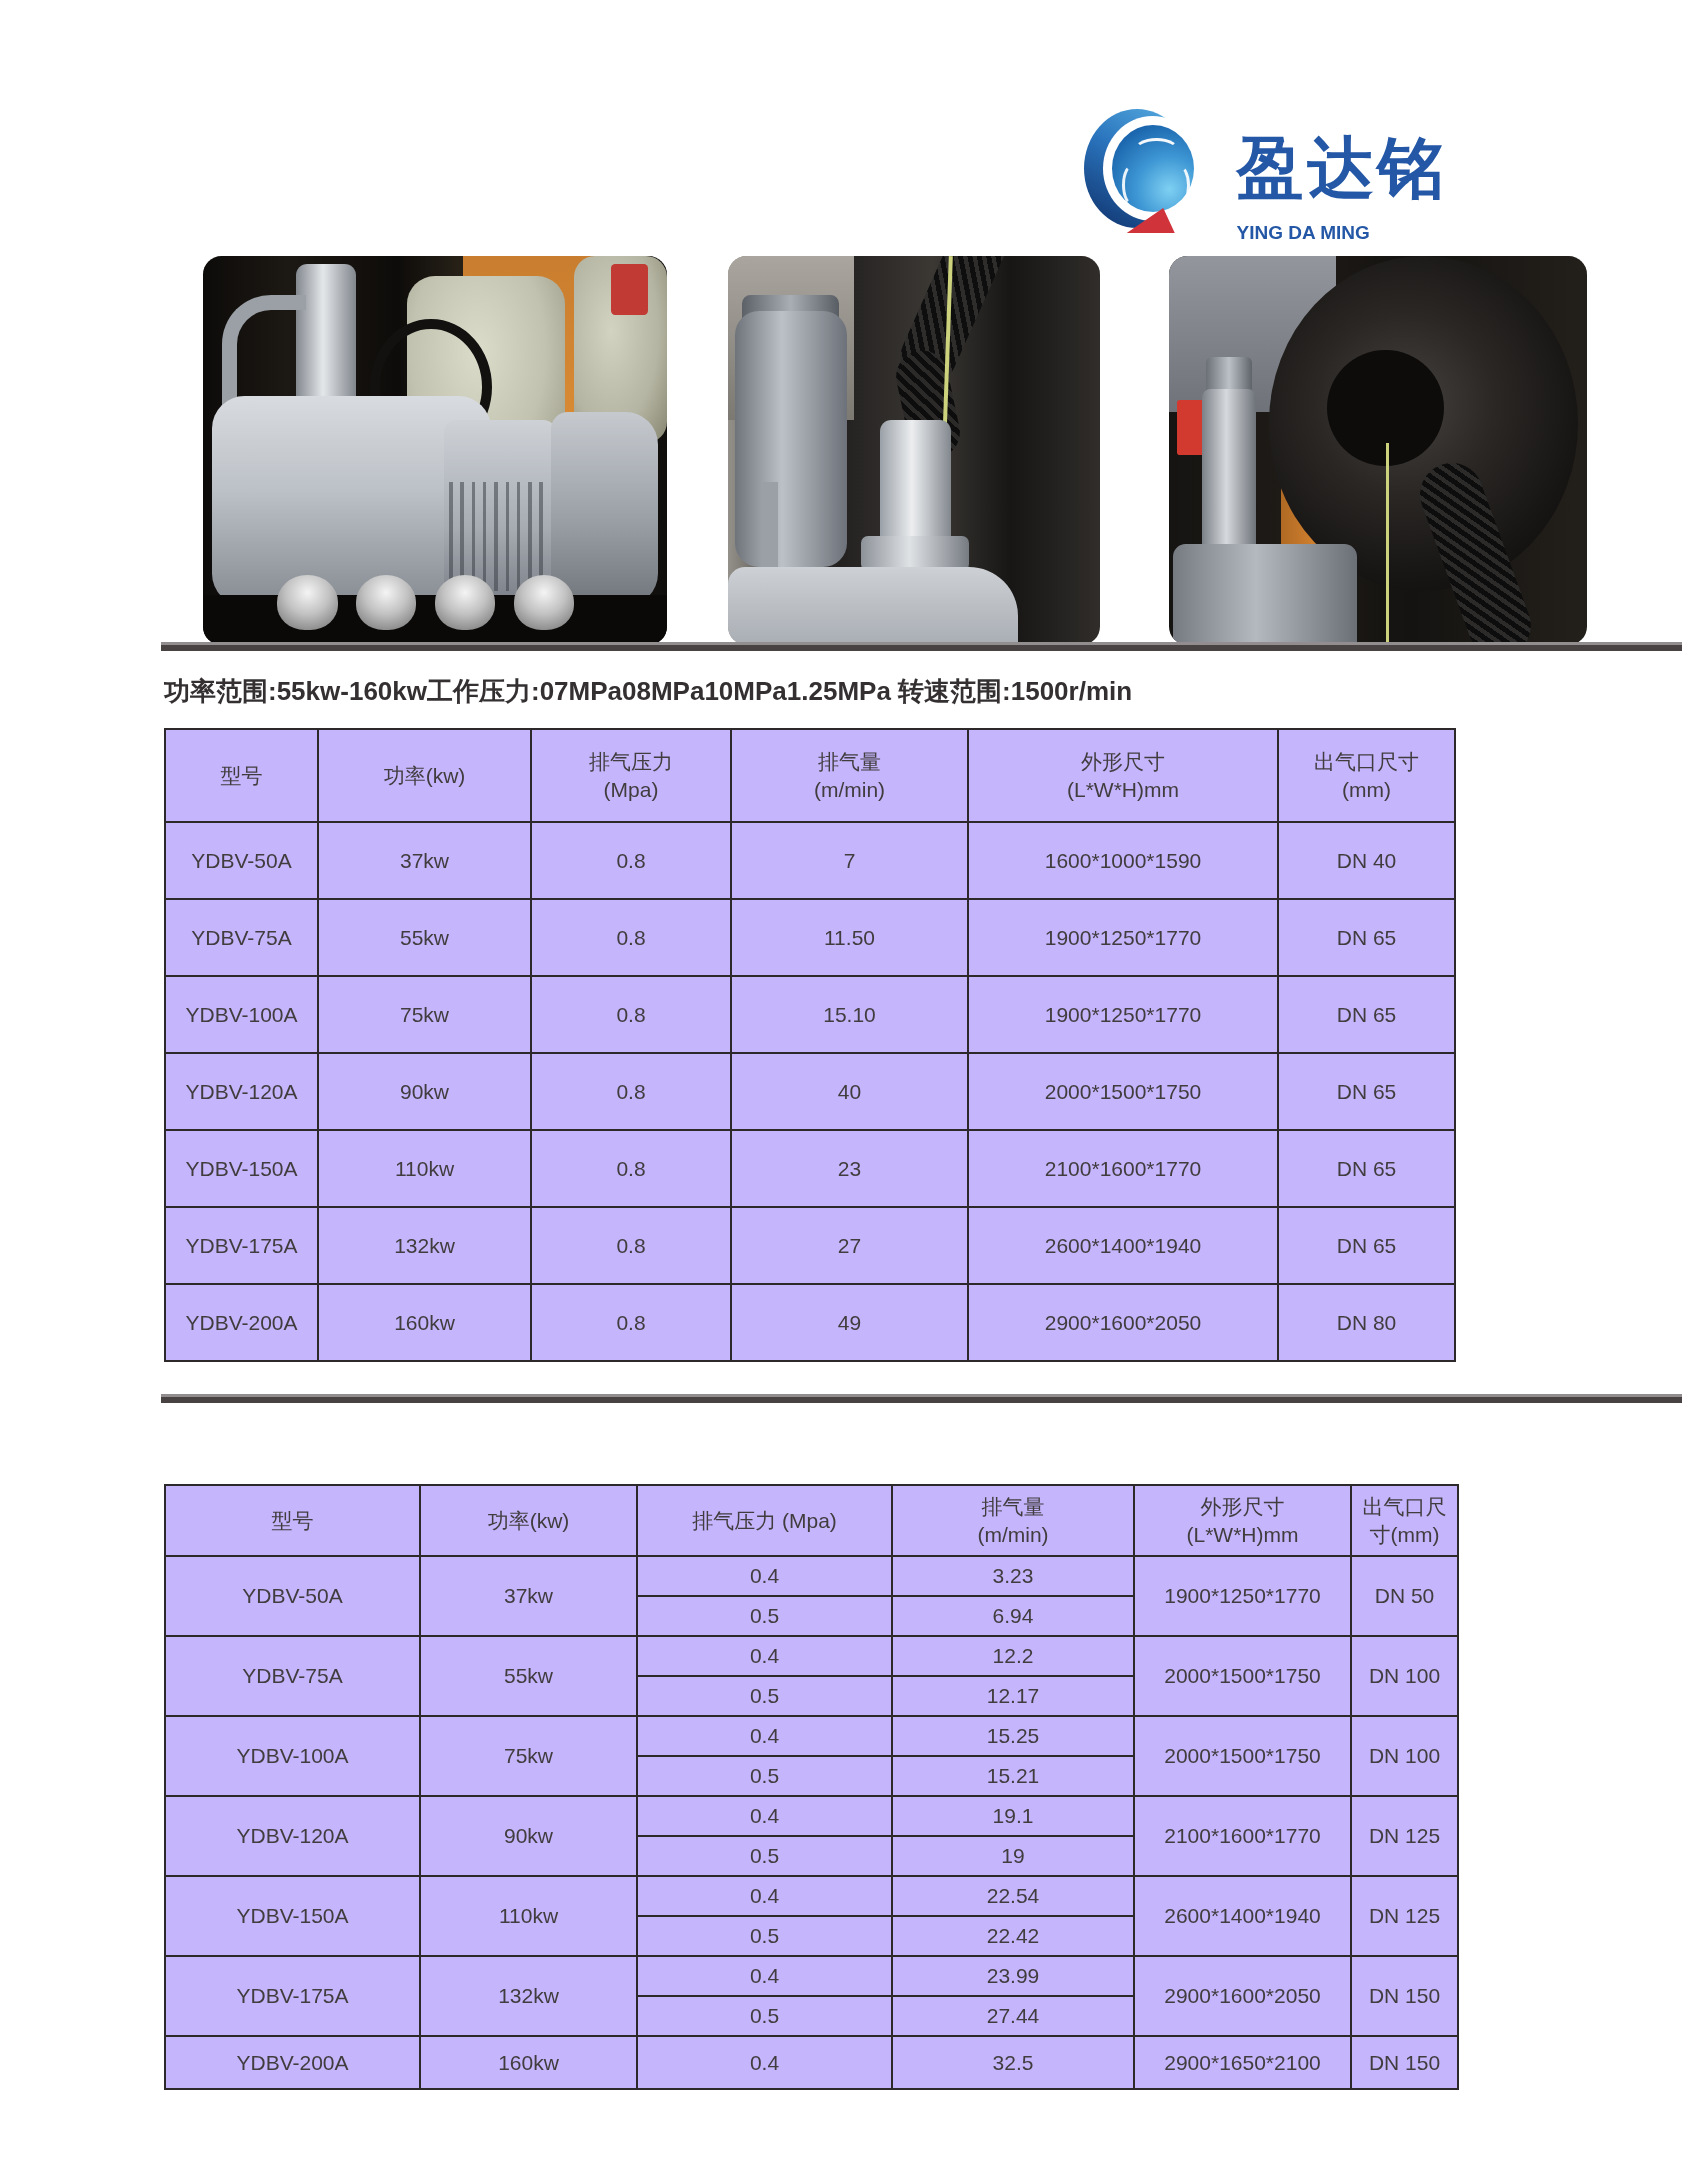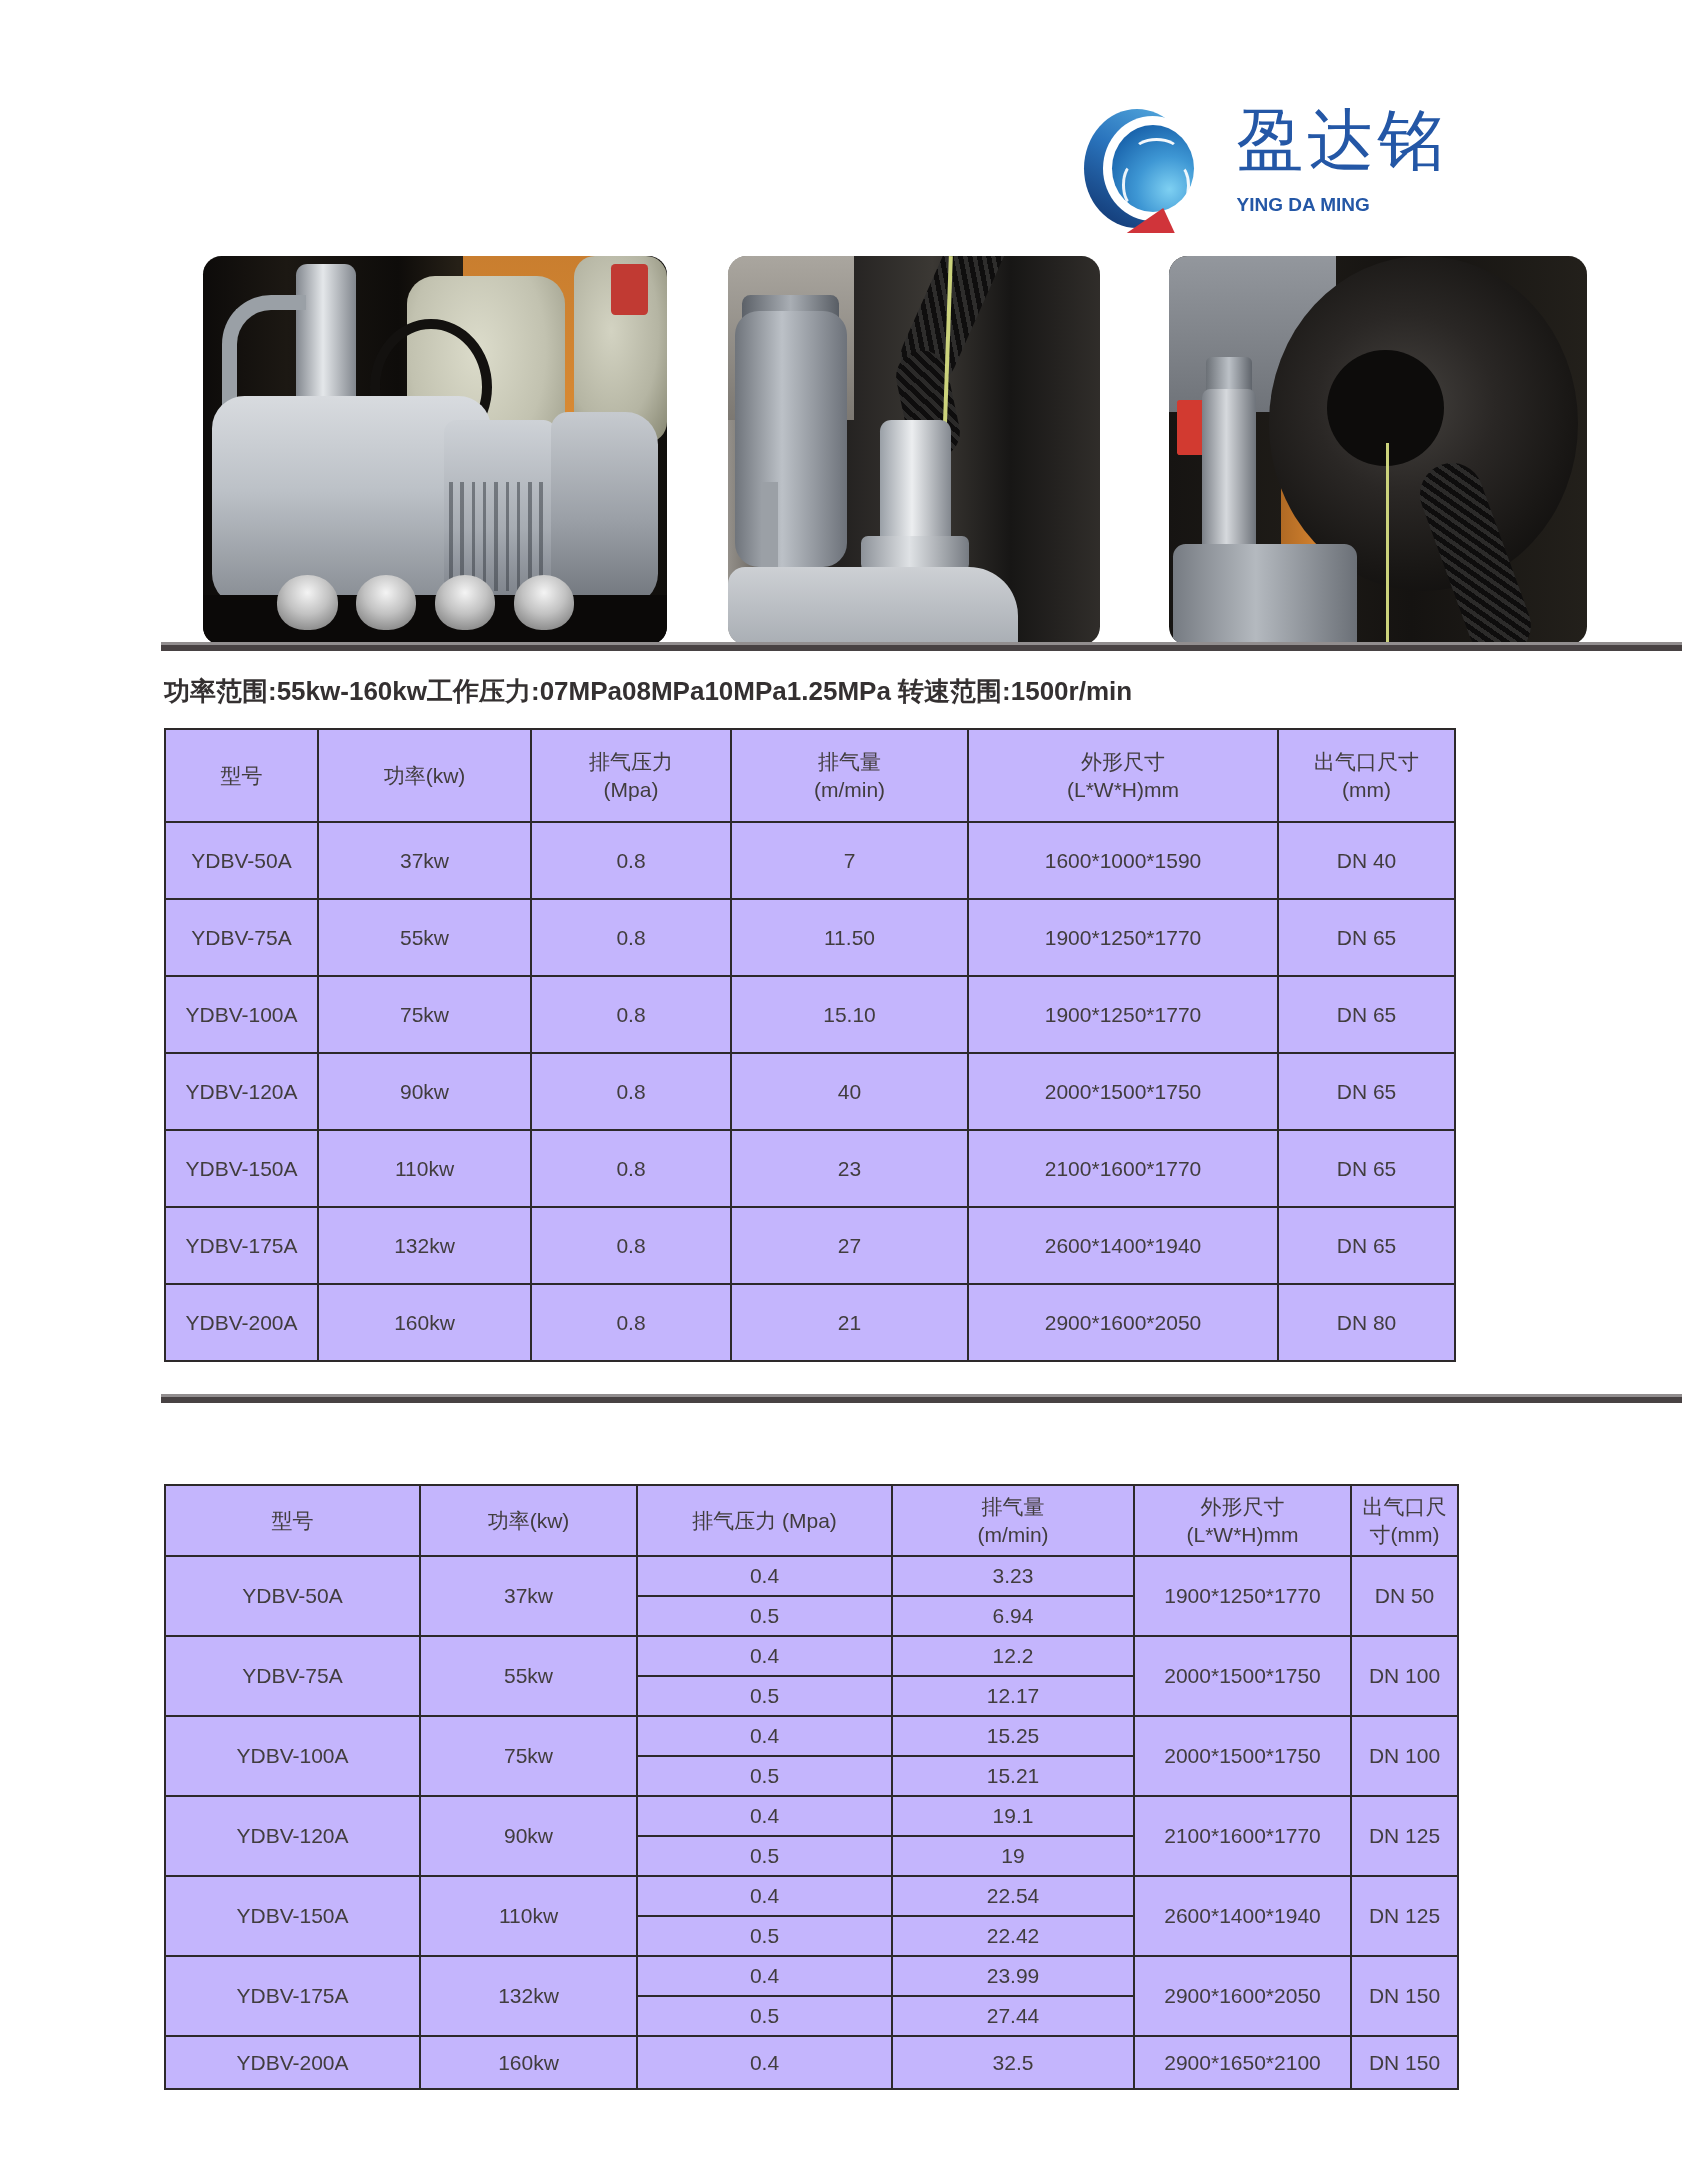--- a/index.html
+++ b/index.html
@@ -18,21 +18,21 @@
   .crescent-cut{position:absolute;left:19px;top:11.3px;width:99px;height:105px;border-radius:50%;background:#ffffff;}
   .sphere{position:absolute;left:28px;top:20px;width:82px;height:87px;border-radius:50%;
     background:radial-gradient(circle at 70% 74%,#7ed0f2 0%,#3e97d4 38%,#1b66ae 78%,#15549b 100%);}
   .hl{position:absolute;border:3.5px solid transparent;border-radius:50%;}
   .hl-top{left:49px;top:32.5px;width:41px;height:21px;border-top-color:rgba(255,255,255,.95);}
   .hl-left{left:38px;top:58px;width:18.4px;height:38px;border-left-color:rgba(255,255,255,.9);}
   .hl-right{left:82px;top:59px;width:18.4px;height:37px;border-right-color:rgba(255,255,255,.9);}
   .red-tri{position:absolute;left:42px;top:103px;width:49px;height:25.4px;
     background:var(--logo_red,#d0343a);clip-path:polygon(0 100%,100% 100%,76% 0);}
   .logo-text{margin-left:32.5px;width:215px;}
-  .logo-cn{font-size:67px;line-height:69px;font-weight:400;letter-spacing:3.5px;color:var(--logo_blue,#2457a6);white-space:nowrap;}
+  .logo-cn{font-size:67px;line-height:69px;font-weight:700;letter-spacing:3.5px;color:var(--logo_blue,#2457a6);white-space:nowrap;margin-top:28px;}
   .logo-en{font-size:19px;font-weight:700;letter-spacing:0;color:var(--logo_blue,#2457a6);white-space:nowrap;margin-top:20px;display:flex;justify-content:space-between;width:212px;text-align:right;}
 
   
   .photos{position:absolute;left:163px;top:245px;height:389px;display:flex;}
   .photo{position:relative;height:389px;border-radius:18.4px;overflow:hidden;flex:0 0 auto;}
   .photo > div{position:absolute;}
   .photo1{width:464px;background:linear-gradient(90deg,#0d0b0a 0%,#1c1813 18%,#0e0c0a 42%,#262017 55%,#100e0c 100%);}
   .p1-orange{left:56%;top:0;width:38%;height:80%;background:linear-gradient(180deg,#c97e2f 0%,#d98a33 55%,#b06a24 100%);}
   .p1-drum{left:44%;top:5%;width:34%;height:55%;border-radius:28px;
     background:radial-gradient(ellipse at 45% 35%,#dcdccb 0%,#c2c2b0 55%,#92927f 100%);}
@@ -263,21 +263,21 @@
           <td>132kw</td>
           <td>0.8</td>
           <td>27</td>
           <td>2600*1400*1940</td>
           <td>DN 65</td>
         </tr>
         <tr>
           <td>YDBV-200A</td>
           <td>160kw</td>
           <td>0.8</td>
-          <td>21</td>
+          <td>49</td>
           <td>2900*1600*2050</td>
           <td>DN 80</td>
         </tr>
       </tbody>
   </table>
 
   <div class="divider" id="divider-2"></div>
 
 
   <table id="table-2">

